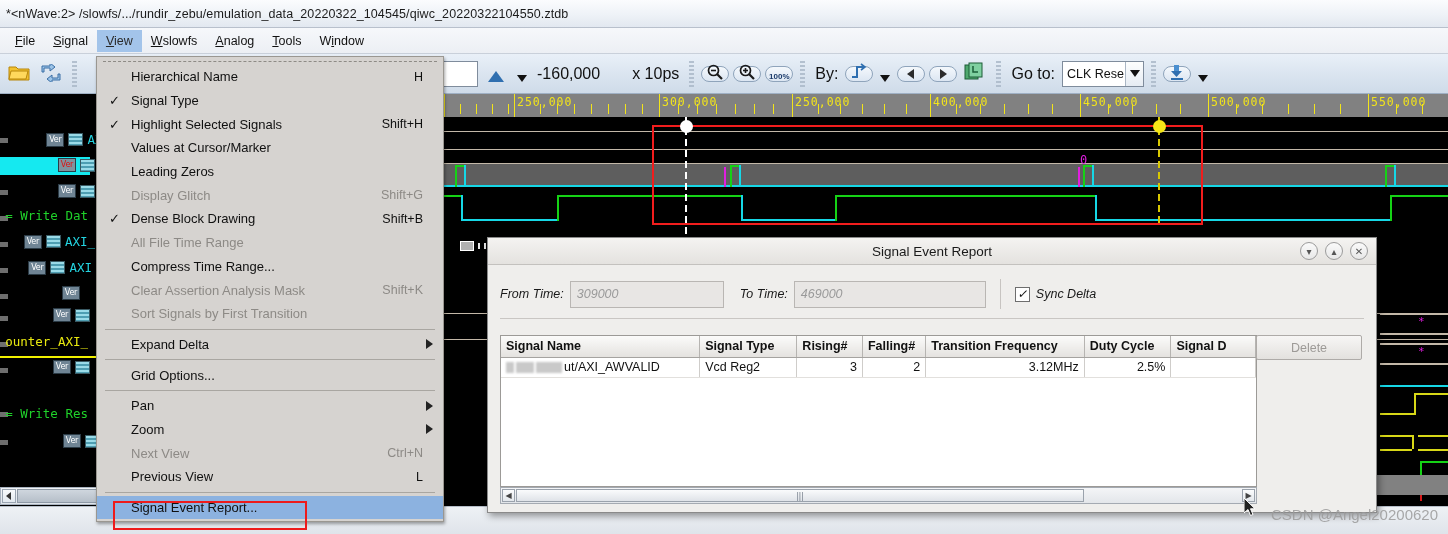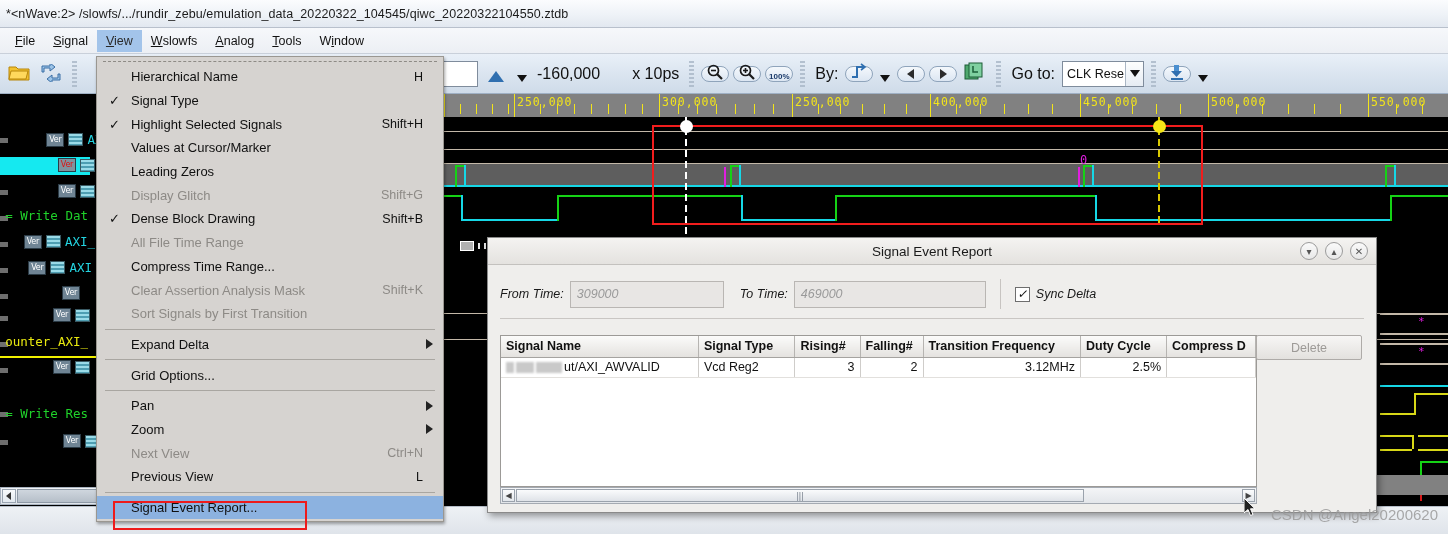--- a/index.html
+++ b/index.html
@@ -657,21 +657,21 @@
     <div class="tbl-wrap">
       <table class="rpt">
         <thead>
           <tr>
             <th style="width:188px">Signal Name</th>
             <th style="width:92px">Signal Type</th>
             <th class="num" style="width:62px">Rising#</th>
             <th class="num" style="width:60px">Falling#</th>
             <th class="num" style="width:150px">Transition Frequency</th>
             <th class="num" style="width:82px">Duty Cycle</th>
-            <th style="width:80px">Compress D</th>
+            <th style="width:80px">Signal D</th>
           </tr>
         </thead>
         <tbody>
           <tr>
             <td><span class="redact" style="width:8px"></span><span class="redact" style="width:18px"></span><span class="redact" style="width:26px"></span><span>ut/AXI_AWVALID</span></td>
             <td>Vcd Reg2</td>
             <td class="num">3</td>
             <td class="num">2</td>
             <td class="num">3.12MHz</td>
             <td class="num">2.5%</td>

